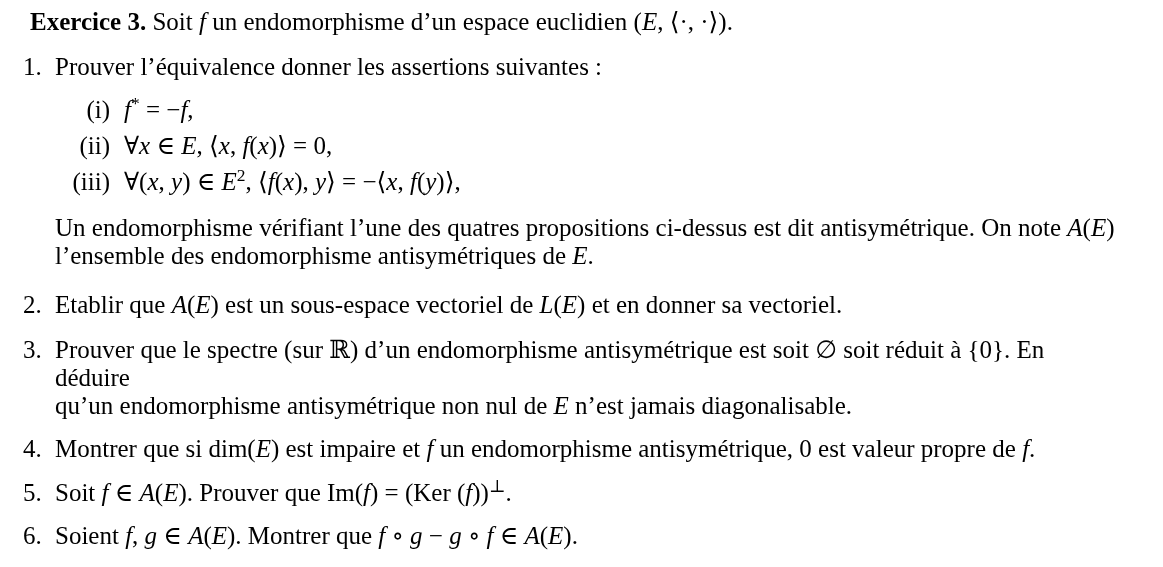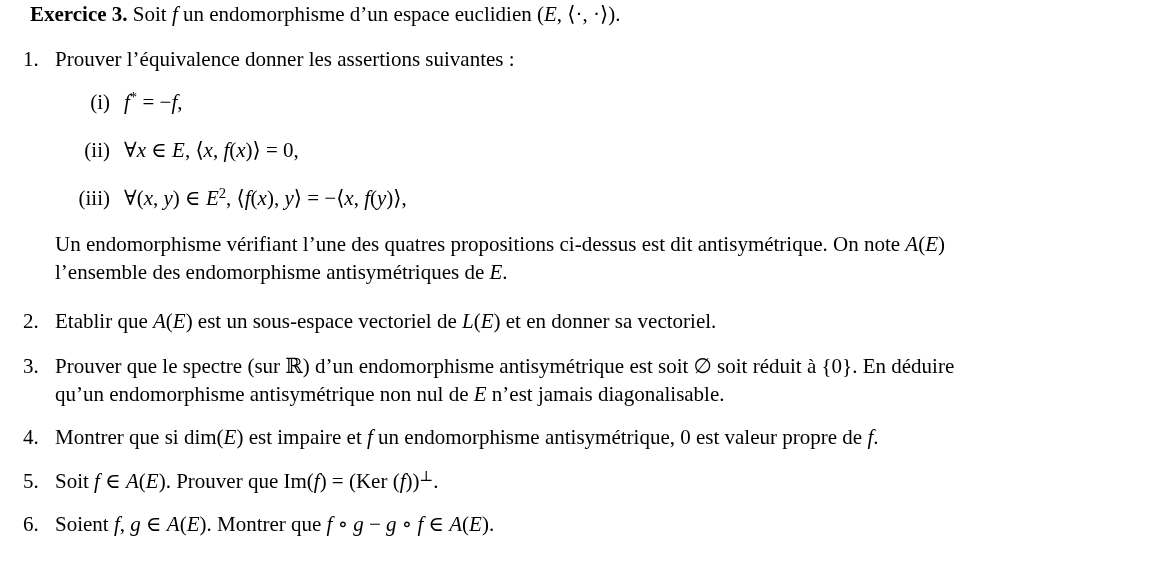--- a/index.html
+++ b/index.html
@@ -3,30 +3,31 @@
 <meta charset="utf-8">
 <style>
   html, body { margin: 0; padding: 0; background: #ffffff; }
   .page {
     width: 1163px;
     height: 567px;
     box-sizing: border-box;
     background: #ffffff;
     color: #000000;
     font-family: "Liberation Serif", "DejaVu Serif", "DejaVu Sans", serif;
-    font-size: 21px;
+    font-size: 25px;
     line-height: 28px;
+    padding-top: 8px;
     overflow: hidden;
   }
   .header-line { margin: 0 38px 0 30px; }
   .item { display: flex; margin-left: 23px; margin-right: 38px; }
   .num { flex: 0 0 32px; }
   .content { flex: 1; }
   .item-1 { margin-top: 17px; }
-  .subitem { display: flex; margin-left: 50px; margin-right: 38px; margin-top: 20px; }
+  .subitem { display: flex; margin-left: 50px; margin-right: 38px; margin-top: 8px; }
   .subitem-first { margin-top: 15px; }
   .sublabel { flex: 0 0 60px; text-align: right; }
   .subcontent { margin-left: 14px; flex: 1; }
   .note { margin: 18px 38px 8px 55px; }
   .item-2 { margin-top: 21px; }
   .item-3 { margin-top: 17px; }
   .item-4 { margin-top: 15px; }
   .item-5 { margin-top: 16px; }
   .item-6 { margin-top: 15px; }
   .run-b { font-weight: bold; }

